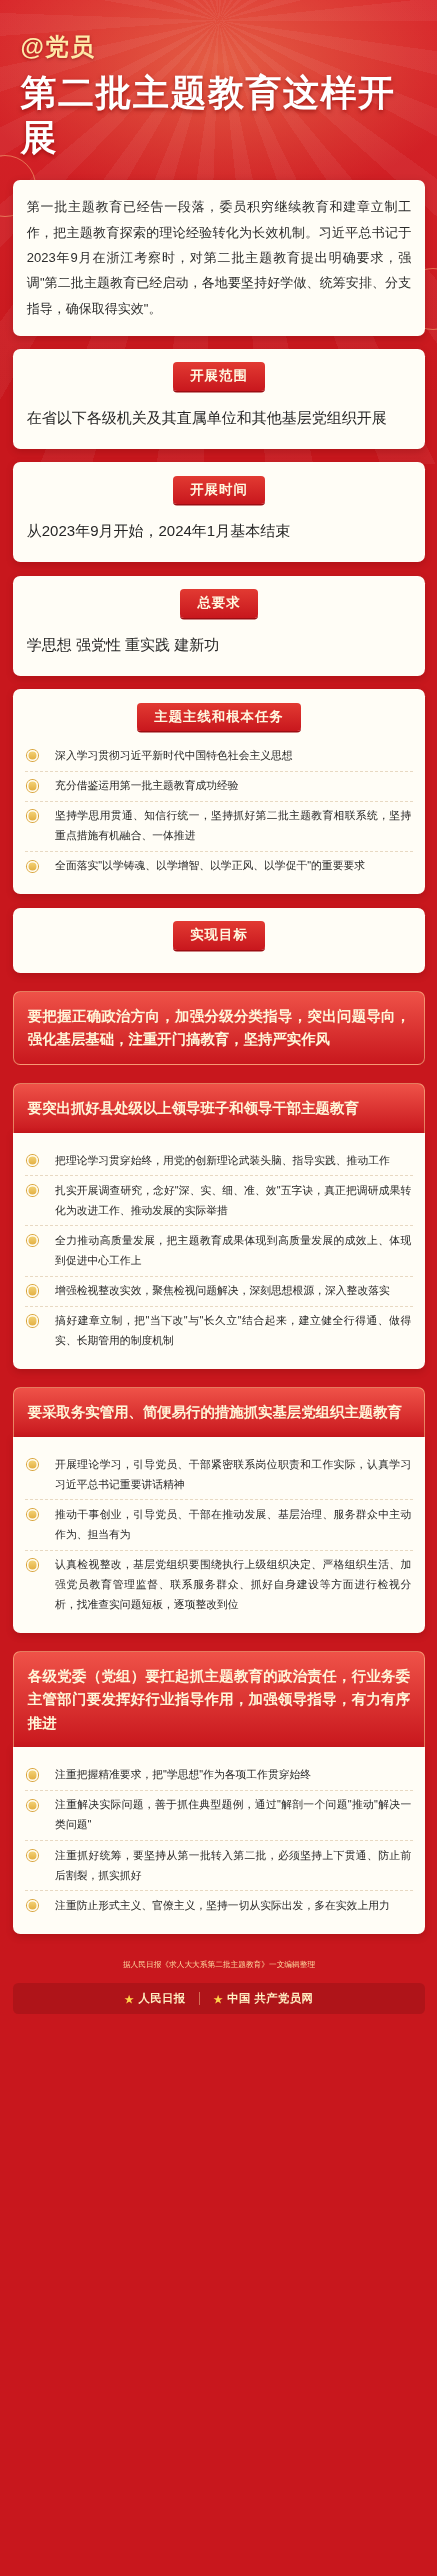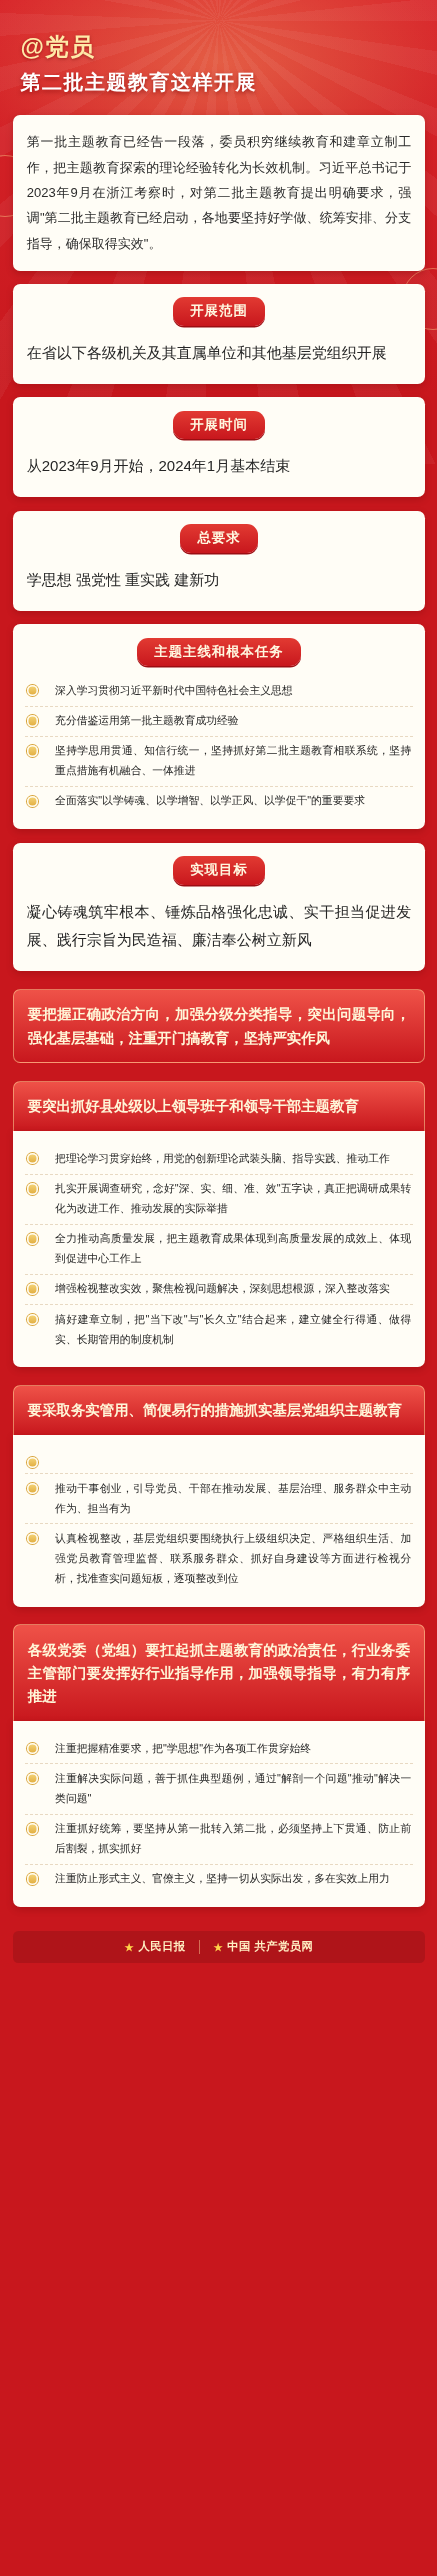--- a/index.html
+++ b/index.html
@@ -35,21 +35,21 @@
   }
   .header .t1 {
     font-size: 24px;
     font-weight: bold;
     color: #ffe9a8;
     letter-spacing: 1px;
     text-shadow: 0 1px 3.1px rgba(100,0,0,0.5);
     margin-bottom: 7.2px;
   }
   .header .t2 {
-    font-size: 20px;
+    font-size: 36px;
     font-weight: bold;
     color: #ffffff;
     letter-spacing: 1.5px;
     text-shadow: 0 1.5px 4.1px rgba(120,0,0,0.6);
     line-height: 1.25;
   }
   .intro-wrap {
     margin: 5.2px 13.4px 12.4px 13.4px;
     position: relative;
   }
@@ -78,21 +78,21 @@
   .ribbon {
     display: block;
     margin: 0 auto 10.3px auto;
     background: linear-gradient(180deg, #e23a32 0%, #c8171d 100%);
     color: #fff8e0;
     font-size: 13.4px;
     font-weight: bold;
     letter-spacing: 1px;
     text-align: center;
     padding: 5.2px 17.5px;
-    border-radius: 11px;
+    border-radius: 4px;
     width: fit-content;
     box-shadow: 0 1.5px 0 #9c0d12;
   }
 
   .row {
     display: flex;
     align-items: flex-start;
     gap: 17px;
     padding: 4.6px 2.1px;
     font-size: 10.8px;
@@ -229,21 +229,20 @@
       <span class="txt">坚持学思用贯通、知信行统一，坚持抓好第二批主题教育相联系统，坚持重点措施有机融合、一体推进</span>
     </div>
     <div class="row">
       <span class="dot"></span>
       <span class="txt">全面落实"以学铸魂、以学增智、以学正风、以学促干"的重要要求</span>
     </div>
   </div>
 
   <div class="card">
     <div class="ribbon">实现目标</div>
-    <div class="plainline">凝心铸魂筑牢根本、锤炼品格强化忠诚、实干担当促进发展、践行宗旨为民造福、廉洁奉公树立新风</div>
   </div>
 
   <div class="redhead" style="border-radius:7.2px; border-bottom:1px solid rgba(255,225,160,0.5); margin-bottom:13.4px;">要把握正确政治方向，加强分级分类指导，突出问题导向，强化基层基础，注重开门搞教育，坚持严实作风</div>
 
   <div class="redhead">要突出抓好县处级以上领导班子和领导干部主题教育</div>
   <div class="card">
     <div class="row">
       <span class="dot"></span>
       <span class="txt">把理论学习贯穿始终，用党的创新理论武装头脑、指导实践、推动工作</span>
     </div>
@@ -262,20 +261,21 @@
     <div class="row">
       <span class="dot"></span>
       <span class="txt">搞好建章立制，把"当下改"与"长久立"结合起来，建立健全行得通、做得实、长期管用的制度机制</span>
     </div>
   </div>
 
   <div class="redhead">要采取务实管用、简便易行的措施抓实基层党组织主题教育</div>
   <div class="card">
     <div class="row">
       <span class="dot"></span>
+      <span class="txt">开展理论学习，引导党员、干部紧密联系岗位职责和工作实际，认真学习习近平总书记重要讲话精神</span>
     </div>
     <div class="row">
       <span class="dot"></span>
       <span class="txt">推动干事创业，引导党员、干部在推动发展、基层治理、服务群众中主动作为、担当有为</span>
     </div>
     <div class="row">
       <span class="dot"></span>
       <span class="txt">认真检视整改，基层党组织要围绕执行上级组织决定、严格组织生活、加强党员教育管理监督、联系服务群众、抓好自身建设等方面进行检视分析，找准查实问题短板，逐项整改到位</span>
     </div>
   </div>
@@ -294,20 +294,21 @@
       <span class="dot"></span>
       <span class="txt">注重抓好统筹，要坚持从第一批转入第二批，必须坚持上下贯通、防止前后割裂，抓实抓好</span>
     </div>
     <div class="row">
       <span class="dot"></span>
       <span class="txt">注重防止形式主义、官僚主义，坚持一切从实际出发，多在实效上用力</span>
     </div>
   </div>
 
   <div class="footer">
+    <div class="note">据人民日报《求人大大系第二批主题教育》一文编辑整理</div>
     <div class="logos">
       <div class="logo">
         <span class="star">★</span>
         <span>人民日报</span>
       </div>
       <div class="divider-v"></div>
       <div class="logo">
         <span class="star">★</span>
         <span>中国 共产党员网</span>
       </div>

